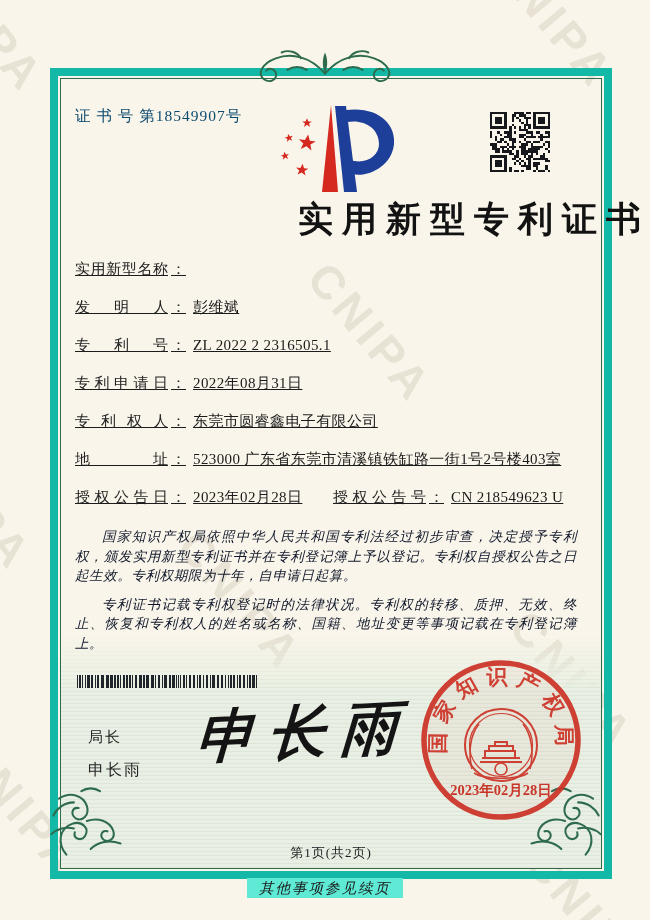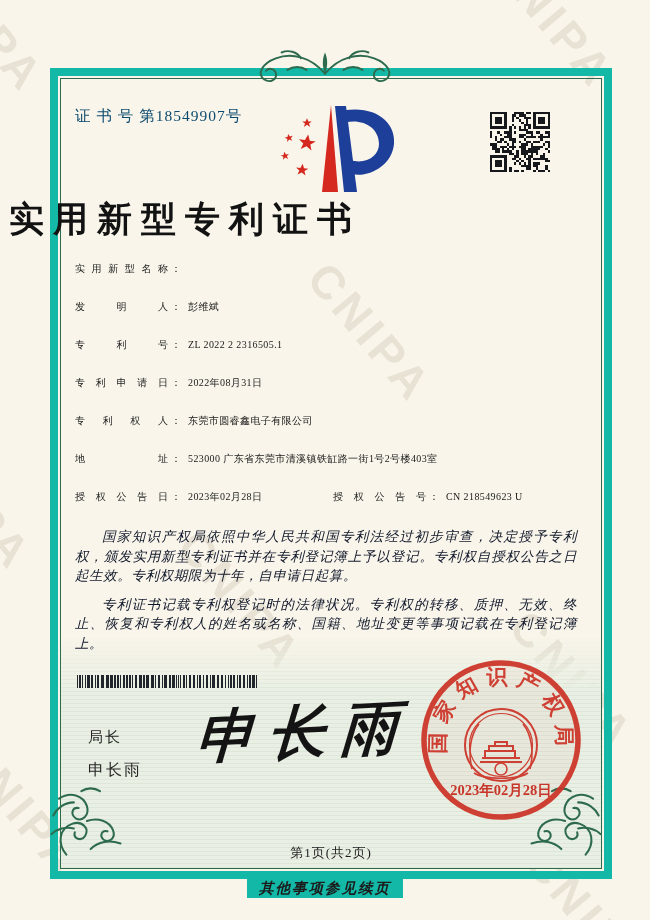--- a/index.html
+++ b/index.html
@@ -41,26 +41,26 @@
   .orn-bl{left:44px; top:776px; width:84px; height:92px;}
   .orn-br{left:524px; top:776px; width:84px; height:92px; transform:scaleX(-1);}
   
   .cert-no{
     position:absolute; left:75px; top:106px; font-size:15.5px;
     letter-spacing:1px; color:#0c4a6e; z-index:2;
   }
   .logo{position:absolute; left:264px; top:102px; width:140px; height:94px; z-index:2;}
   .qr{position:absolute; left:490px; top:112px; width:60px; height:60px; z-index:2;}
   .title{
-    position:absolute; left:0; right:0; top:196px; text-align:left;
+    position:absolute; left:0; right:0; top:196px; text-align:right;
     font-size:35px; font-weight:bold; letter-spacing:9px; padding-left:9px;
     color:#121212; z-index:2;
   }
   
-  .fields{position:absolute; left:75px; top:261px; width:502px; z-index:2; font-size:10px;}
+  .fields{position:absolute; left:75px; top:261px; width:502px; z-index:2; font-size:15px;text-decoration:underline;}
   .frow{display:flex; align-items:flex-start; margin-bottom:22px; line-height:16px;}
   .lbl{
     width:93px; flex:none; text-align:justify; text-align-last:justify;
     -moz-text-align-last:justify; text-justify:inter-character; color:#222;
   }
   .colon{flex:none; padding:0 7px 0 3px; color:#222;}
   .val{flex:1; letter-spacing:0.4px; color:#1a1a1a;}
   .pair1{display:flex; width:258px; flex:none;}
   .pair2{display:flex; flex:1;}
   
@@ -79,21 +79,21 @@
   .autograph{
     position:absolute; left:196px; top:694px; z-index:3;
     font-size:58px; font-style:italic; font-weight:bold; letter-spacing:14px;
     color:#141414; transform:rotate(-3deg) skewX(-6deg); white-space:nowrap;
   }
   .seal{position:absolute; left:418px; top:657px; width:166px; height:166px; z-index:4;}
   .cont-note{
     position:absolute; left:0; right:0; top:879px; text-align:center; z-index:2;
     font-size:14.5px; font-style:italic; letter-spacing:2px; color:#1b1b1b;
   }
-  .cont-note span{background:#14b8a6; padding:2px 12px;font-weight:bold;}
+  .cont-note span{background:#5eead4; padding:2px 12px;}
 </style>
 </head>
 <body>
 
 <div class="page">
 
   <span class="wm" style="left:-50px;top:-58px">CNIPA</span>
   <span class="wm" style="left:520px;top:-62px">CNIPA</span>
   <span class="wm" style="left:338px;top:252px">CNIPA</span>
   <span class="wm" style="left:-62px;top:420px">CNIPA</span>

